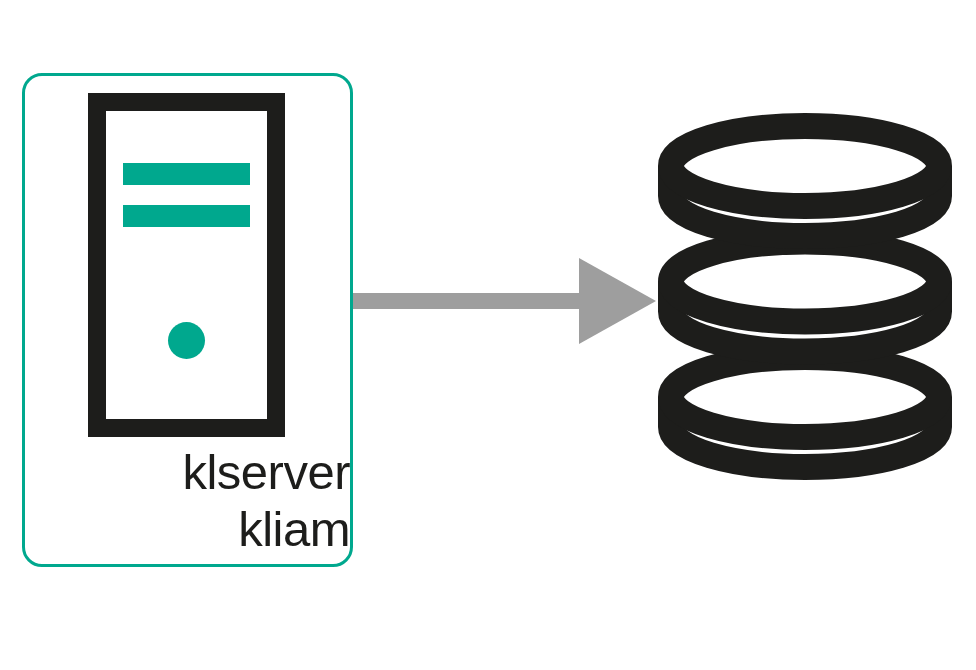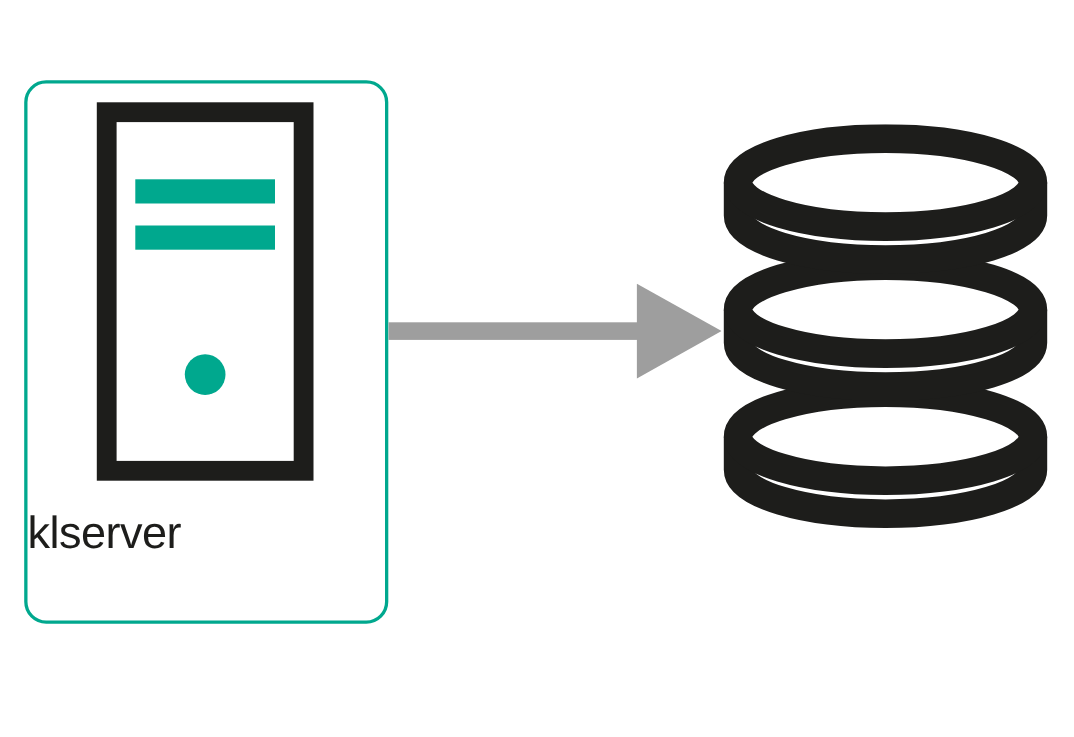--- a/index.html
+++ b/index.html
@@ -52,26 +52,25 @@
     width: 37px; height: 37px;
     border-radius: 50%;
     background: var(--accent-teal);
   }
 
   
   .node-label {
     position: absolute;
     left: 0; right: 0;
     top: 368px;
-    text-align: left;
-    font-size: 41px;
+    text-align: right;
+    font-size: 49px;
     line-height: 57px;
     letter-spacing: -0.5px;
     color: var(--ink-black);
-    margin-top: 12px;
   }
 
   
   .arrow-svg {
     position: absolute;
     left: 353px; top: 256px;
     width: 303px; height: 90px;
   }
   .arrow-shape { fill: var(--arrow-gray); stroke: none; }
 
@@ -93,20 +92,21 @@
 <div class="canvas">
 
   <div class="server-node">
     <div class="server-icon">
       <div class="server-bar bar-1"></div>
       <div class="server-bar bar-2"></div>
       <div class="server-power"></div>
     </div>
     <div class="node-label">
       <div>klserver</div>
+      <div>kliam</div>
     </div>
   </div>
 
   <svg class="arrow-svg" viewBox="0 0 303 90" xmlns="http://www.w3.org/2000/svg" aria-hidden="true">
     <rect class="arrow-shape" x="0" y="37" width="232" height="16"></rect>
     <polygon class="arrow-shape" points="226,2 226,88 303,45"></polygon>
   </svg>
 
   <svg class="db-svg" viewBox="0 0 300 367" xmlns="http://www.w3.org/2000/svg" aria-hidden="true">
     <g transform="translate(0,231)">

